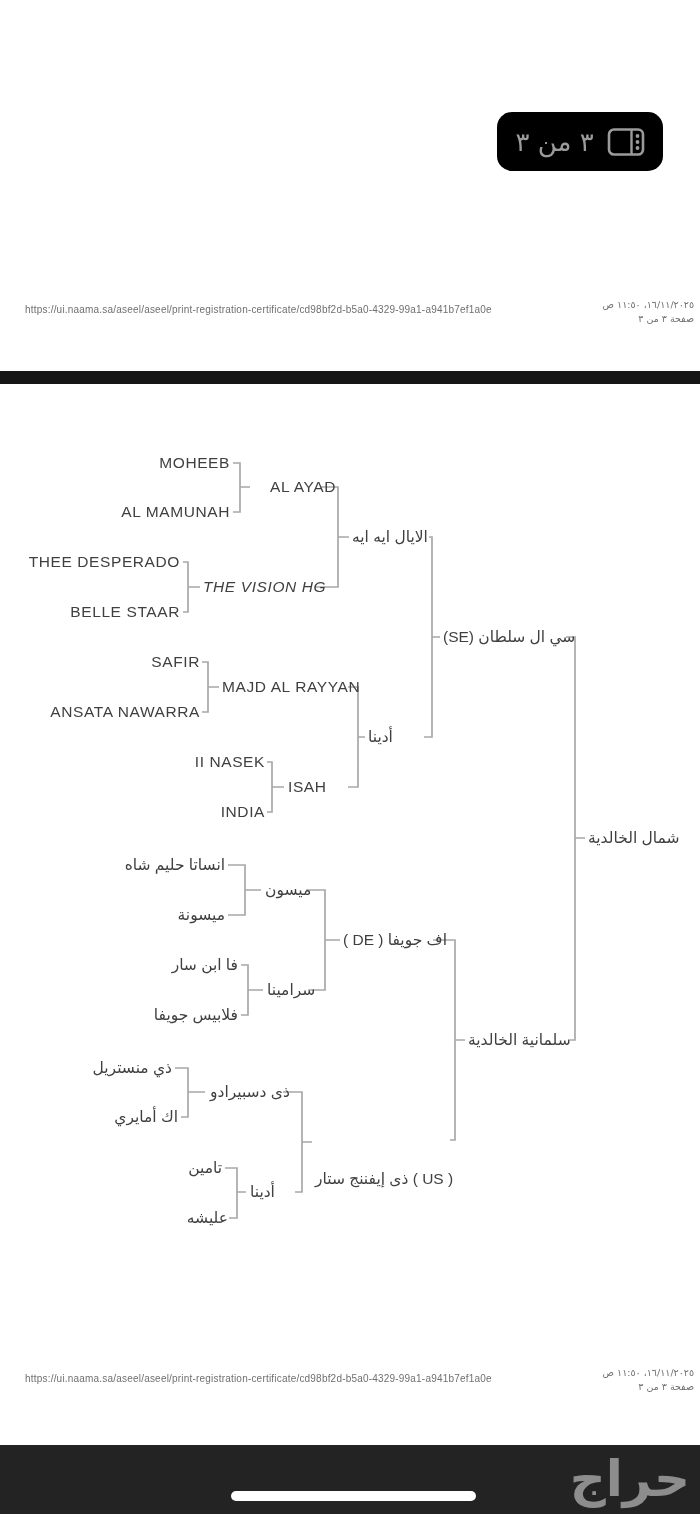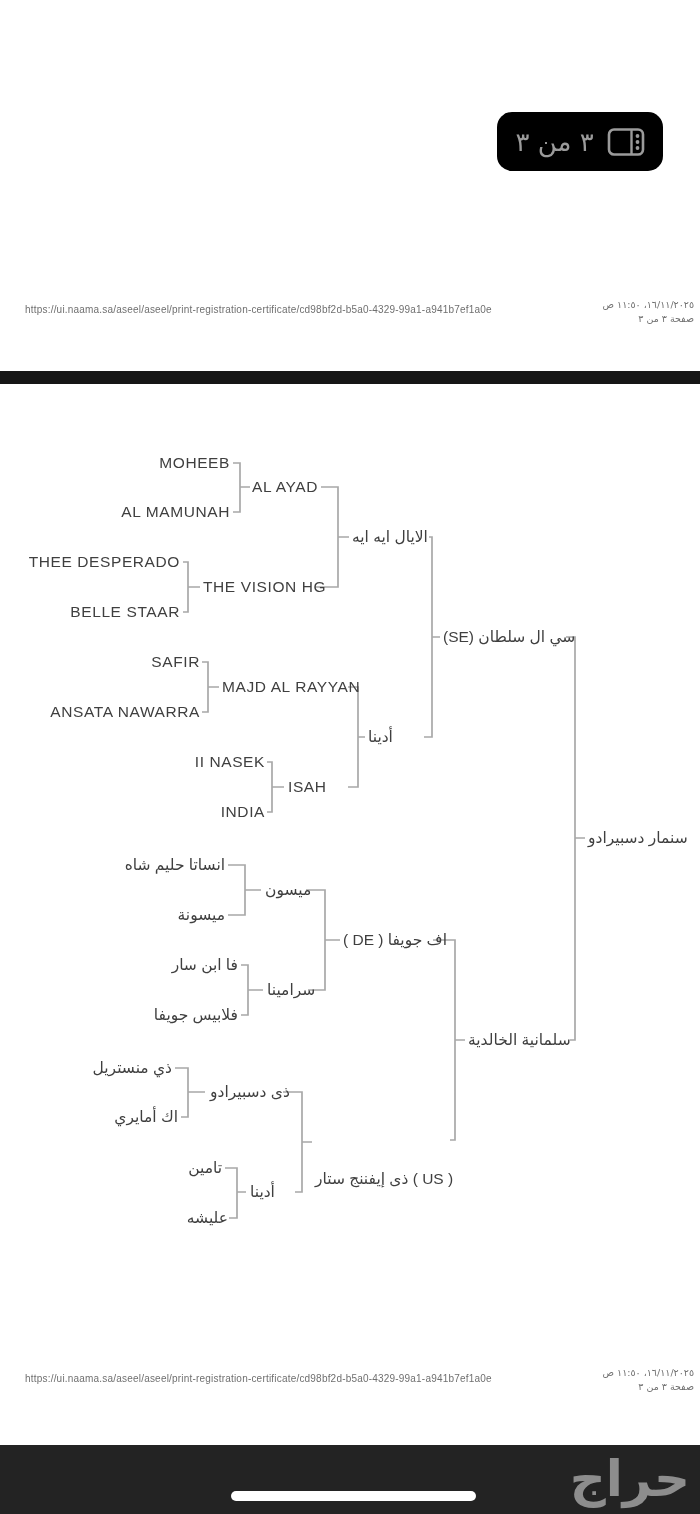--- a/index.html
+++ b/index.html
@@ -71,24 +71,24 @@
       M175 1068 H188 V1117 H181 M188 1092 H205
       M225 1168 H237 V1218 H229 M237 1192 H246
       M283 1092 H302 V1192 H295 M302 1142 H312
       M433 940 H455 V1140 H450 M455 1040 H465
       M566 637 H575 V1040 H570 M575 838 H585"></path>
   </svg>
 
   <div id="tree-labels">
       <div class="node en anchor-r" dir="ltr" style="top: 463px; left: -10px; width: 240px;">MOHEEB</div>
       <div class="node en anchor-r" dir="ltr" style="top: 512px; left: -10px; width: 240px;">AL MAMUNAH</div>
-      <div class="node en" dir="ltr" style="top: 487px; left: 252px;">AL AYAD</div>
+      <div class="node en" dir="ltr" style="top: 487px; left: 270px;">AL AYAD</div>
       <div class="node en anchor-r" dir="ltr" style="top: 562px; left: -60px; width: 240px;">THEE DESPERADO</div>
       <div class="node en anchor-r" dir="ltr" style="top: 612px; left: -60px; width: 240px;">BELLE STAAR</div>
-      <div class="node en" dir="ltr" style="top: 587px; left: 203px;">THE VISION HG</div>
+      <div class="node en" dir="ltr" style="top: 587px; left: 203px; font-style: italic;">THE VISION HG</div>
       <div class="node ar" dir="rtl" style="top: 537px; left: 352px;">الايال ايه ايه</div>
       <div class="node en anchor-r" dir="ltr" style="top: 662px; left: -40px; width: 240px;">SAFIR</div>
       <div class="node en anchor-r" dir="ltr" style="top: 712px; left: -40px; width: 240px;">ANSATA NAWARRA</div>
       <div class="node en" dir="ltr" style="top: 687px; left: 222px;">MAJD AL RAYYAN</div>
       <div class="node en anchor-r" dir="ltr" style="top: 762px; left: 25px; width: 240px;">II NASEK</div>
       <div class="node en anchor-r" dir="ltr" style="top: 812px; left: 25px; width: 240px;">INDIA</div>
       <div class="node en" dir="ltr" style="top: 787px; left: 288px;">ISAH</div>
       <div class="node ar" dir="rtl" style="top: 737px; left: 368px;">أدينا</div>
       <div class="node ar" dir="rtl" style="top: 637px; left: 443px;">سي ال سلطان (SE)</div>
       <div class="node ar anchor-r" dir="rtl" style="top: 865px; left: -15px; width: 240px;">انساتا حليم شاه</div>
@@ -99,21 +99,21 @@
       <div class="node ar" dir="rtl" style="top: 990px; left: 267px;">سرامينا</div>
       <div class="node ar" dir="rtl" style="top: 940px; left: 343px;">اف جويفا ( DE )</div>
       <div class="node ar anchor-r" dir="rtl" style="top: 1068px; left: -68px; width: 240px;">ذي منستريل</div>
       <div class="node ar anchor-r" dir="rtl" style="top: 1117px; left: -62px; width: 240px;">اك أمايري</div>
       <div class="node ar" dir="rtl" style="top: 1092px; left: 210px;">ذى دسبيرادو</div>
       <div class="node ar anchor-r" dir="rtl" style="top: 1168px; left: -18px; width: 240px;">تامين</div>
       <div class="node ar anchor-r" dir="rtl" style="top: 1218px; left: -12px; width: 240px;">عليشه</div>
       <div class="node ar" dir="rtl" style="top: 1192px; left: 250px;">أدينا</div>
       <div class="node ar" dir="rtl" style="top: 1142px; left: 315px; margin-top: 37px;">( US ) ذى إيفننج ستار</div>
       <div class="node ar" dir="rtl" style="top: 1040px; left: 468px;">سلمانية الخالدية</div>
-      <div class="node ar" dir="rtl" style="top: 838px; left: 588px;">سنمار دسبيرادو</div>
+      <div class="node ar" dir="rtl" style="top: 838px; left: 588px;">شمال الخالدية</div>
     </div>
 
   <div class="url-line" style="top:1373px;">https://ui.naama.sa/aseel/aseel/print-registration-certificate/cd98bf2d-b5a0-4329-99a1-a941b7ef1a0e</div>
   <div class="meta-block" style="top:1366px;">
     <div class="meta-line" dir="ltr">١٦/١١/٢٠٢٥، ١١:٥٠ ص</div>
     <div class="meta-line" dir="rtl">صفحة ٣ من ٣</div>
   </div>
 
   <div class="bottom-bar"></div>
   <div class="brand-logo" dir="rtl">حراج</div>

